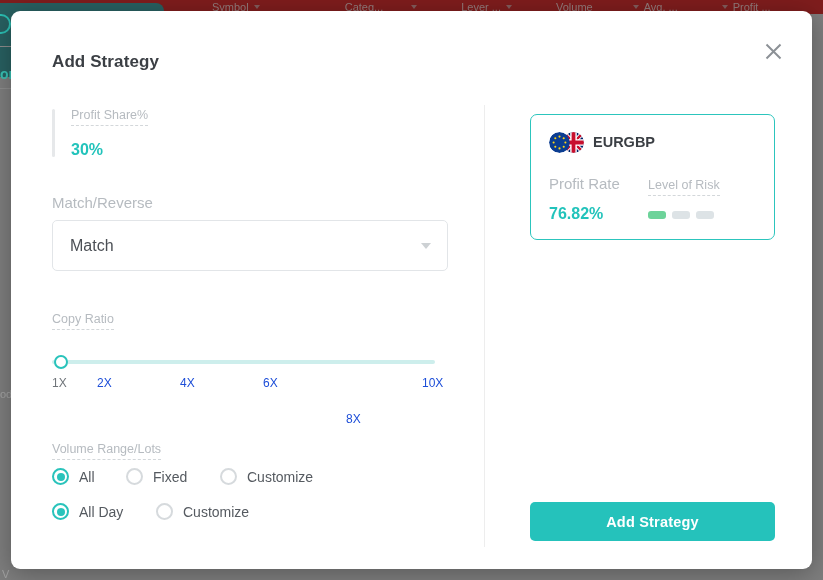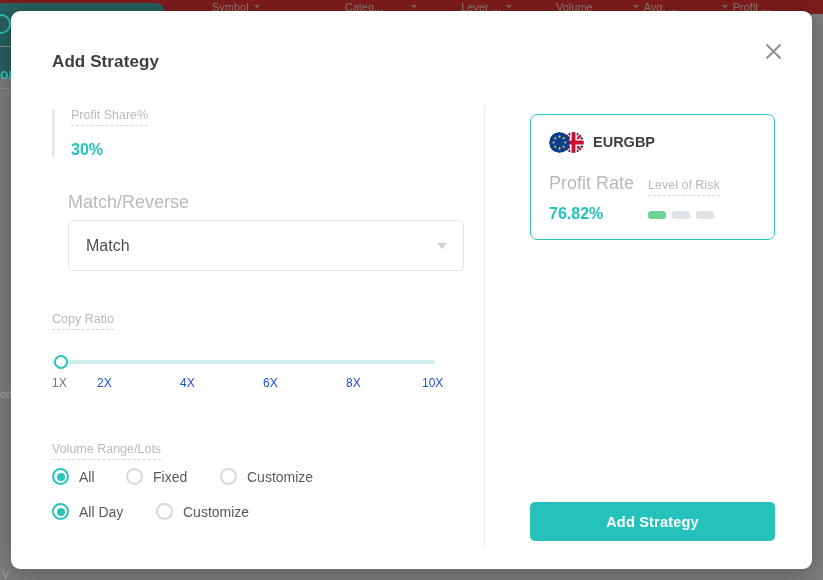--- a/index.html
+++ b/index.html
@@ -153,21 +153,21 @@
 
   .dotted-label {
     font-size: 12.5px;
     color: #b6bbc0;
     border-bottom: 1px dashed #d3d7da;
     display: inline-block;
     padding-bottom: 2px;
     line-height: 15px;
   }
   .plain-label {
-    font-size: 18px;
+    font-size: 15px;
     color: #b6bbc0;
     display: inline-block;
     line-height: 15px;
     padding-bottom: 3px;
   }
 
   
   #profit-share-block {
     position: relative;
     padding-left: 19px;
@@ -182,21 +182,21 @@
     border-radius: 2px;
   }
   #profit-share-value {
     margin-top: 15px;
     font-size: 16px;
     font-weight: 700;
     color: #22c3bb;
   }
 
   
-  #match-group { margin-top: 33px; margin-left: 16px; }
+  #match-group { margin-top: 33px; }
   #match-select {
     margin-top: 7px;
     width: 396px;
     height: 51px;
     border: 1px solid #e2e5e8;
     border-radius: 5px;
     display: flex;
     align-items: center;
     padding: 0 16px 0 17px;
     cursor: pointer;
@@ -459,21 +459,21 @@
       <div id="slider-wrap">
         <div id="slider-track"></div>
         <div id="slider-handle"></div>
       </div>
 
       <div id="slider-ticks">
         <span class="first">1X</span>
         <span style="left:45px;">2X</span>
         <span style="left:128px;">4X</span>
         <span style="left:211px;">6X</span>
-        <span style="left:294px;">8X</span>
+        <span style="left:294px;margin-top:36px;">8X</span>
         <span style="left:370px;">10X</span>
       </div>
     </div>
 
     <div id="volume-group">
       <span class="dotted-label">Volume Range/Lots</span>
       <div class="radio-row">
         <label class="radio-opt checked" style="width:74px;">
           <span class="radio-dot">
               <i></i>

